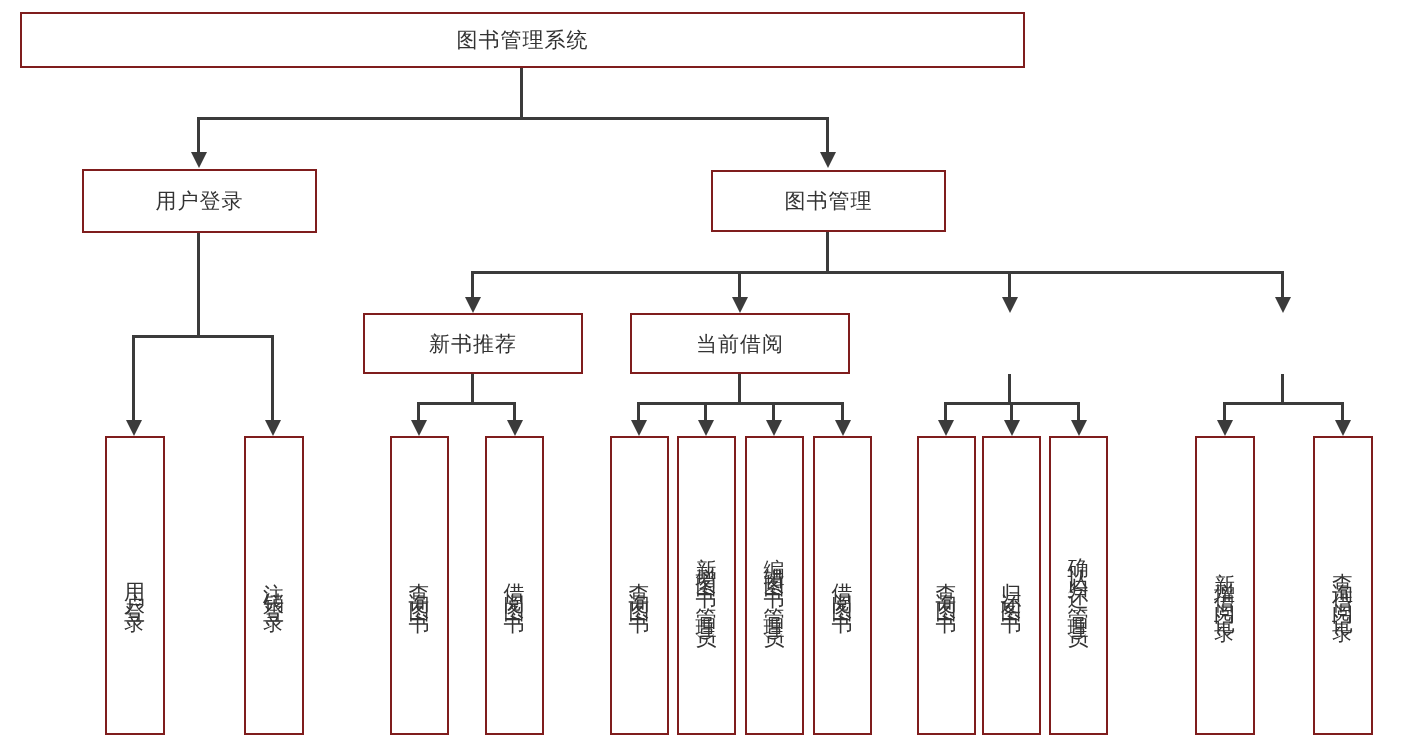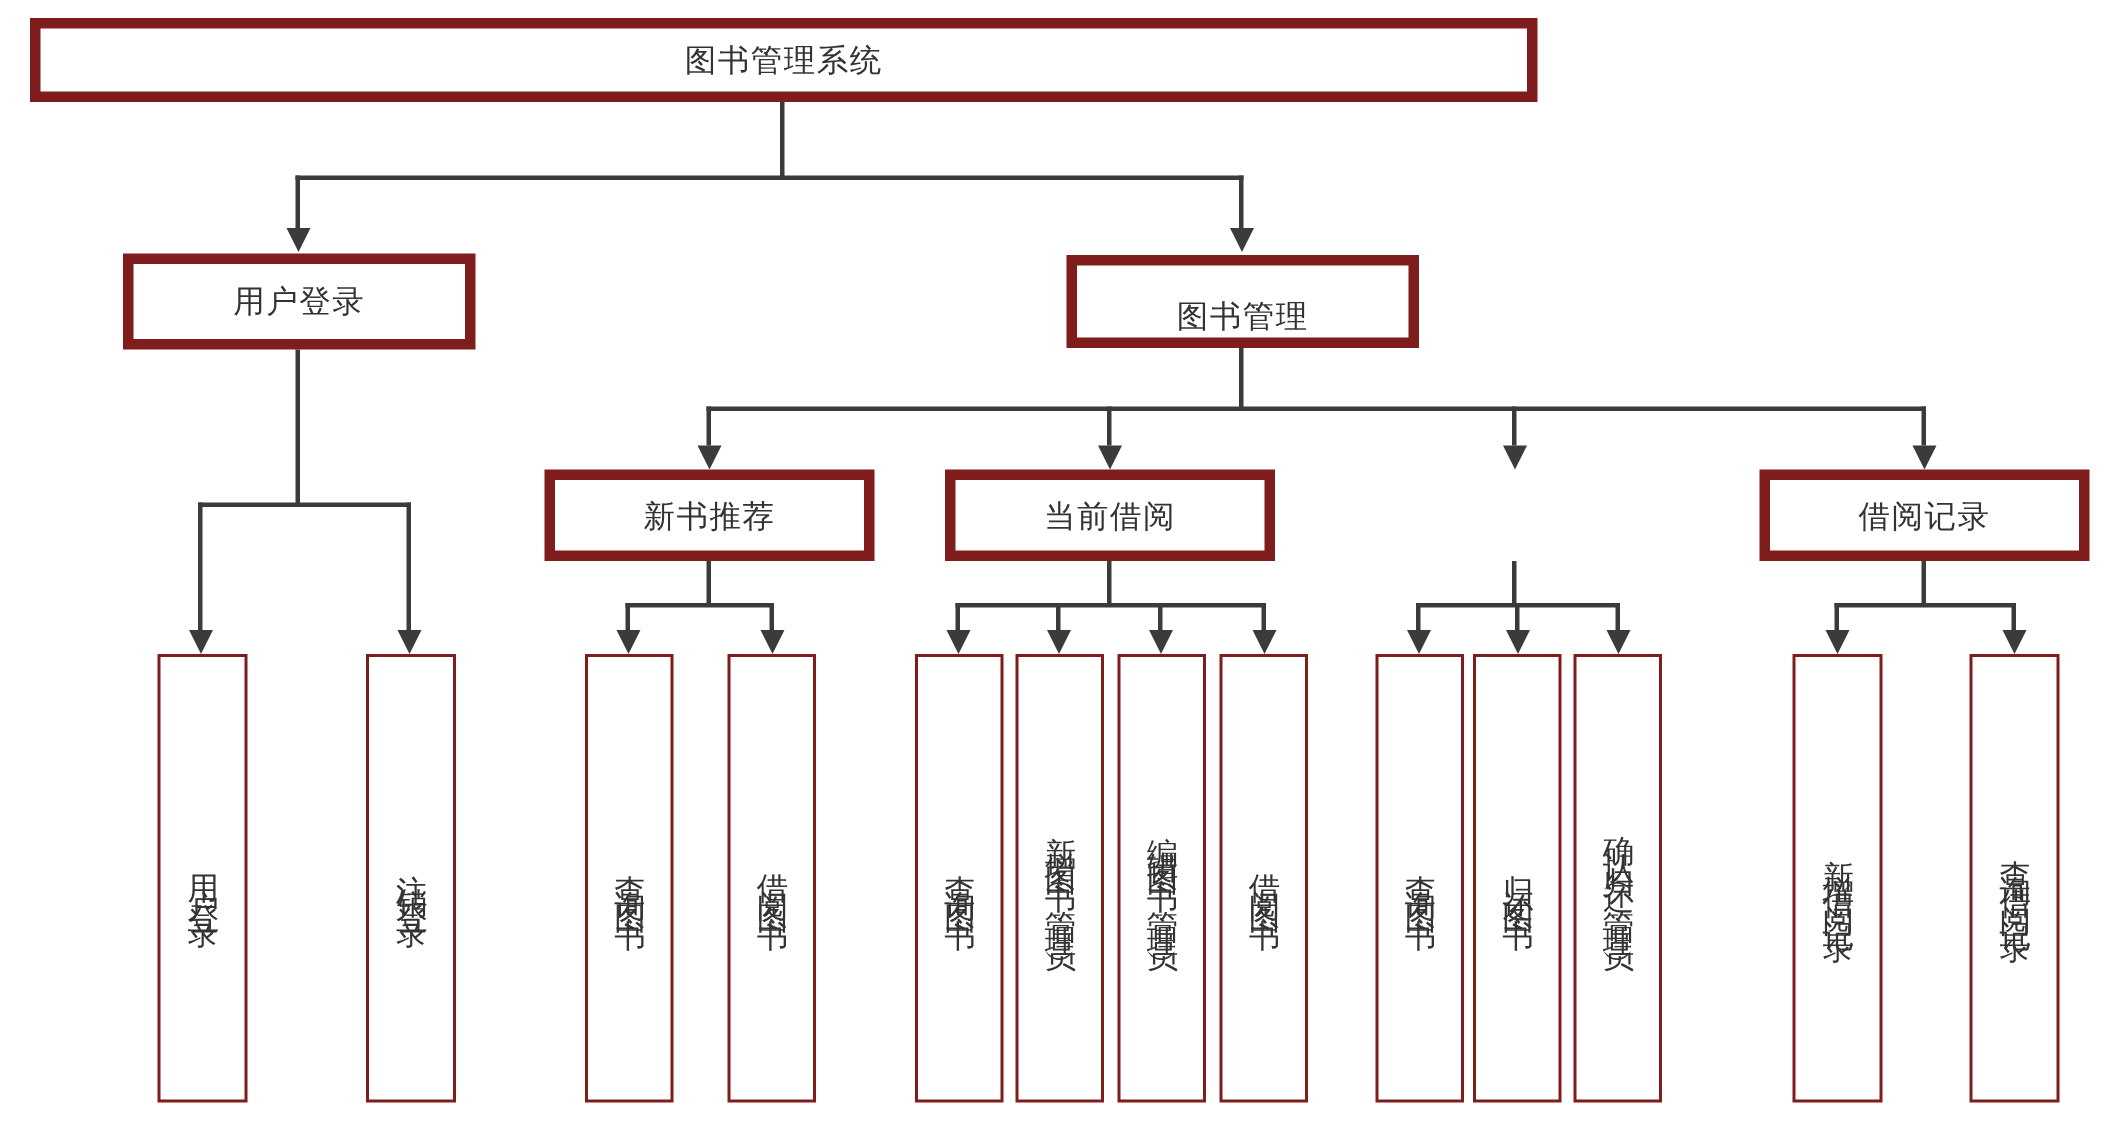--- a/index.html
+++ b/index.html
@@ -2,21 +2,21 @@
 <html><head>
 <meta charset="utf-8">
 <style>
   html,body{margin:0;padding:0;background:#ffffff;}
   #stage{
     position:relative;width:1405px;height:747px;background:#ffffff;overflow:hidden;
     font-family:"Liberation Sans",sans-serif;color:#333333;
   }
   
   .node{
-    position:absolute;background:#ffffff;border:7px solid #7f1d1d;box-sizing:border-box;
+    position:absolute;background:#ffffff;border:2px solid #7f1d1d;box-sizing:border-box;
     display:flex;align-items:center;justify-content:center;
     font-size:21px;color:#333333;letter-spacing:1px;white-space:nowrap;
   }
   .leaf{border-width:2px;}
   .leaf .vtext{
     writing-mode:vertical-rl;text-orientation:mixed;
     letter-spacing:10px;line-height:1;font-size:21px;white-space:nowrap;
   }
   
   .vl{position:absolute;width:3px;background:#3b3b3b;}
@@ -44,21 +44,21 @@
     <div class="hl" style="left:197px;top:117px;width:632px;"></div>
     <div class="vl" style="left:197px;top:117px;height:36px;"></div>
     <div class="ah" style="left:191px;top:152px;"></div>
     <div class="vl" style="left:826px;top:117px;height:36px;"></div>
     <div class="ah" style="left:820px;top:152px;"></div>
   </div>
 
   <div class="node" style="left:82px;top:169px;width:235px;height:64px;">
     <span>用户登录</span>
   </div>
-  <div class="node" style="left:711px;top:170px;width:235px;height:62px;align-items:flex-end;">
+  <div class="node" style="left:711px;top:170px;width:235px;height:62px;">
     <span>图书管理</span>
   </div>
 
   <div>
     <div class="vl" style="left:197px;top:233px;height:104px;"></div>
     <div class="hl" style="left:132px;top:335px;width:142px;"></div>
     <div class="vl" style="left:132px;top:335px;height:85px;"></div>
     <div class="ah" style="left:126px;top:420px;"></div>
     <div class="vl" style="left:271px;top:335px;height:85px;"></div>
     <div class="ah" style="left:265px;top:420px;"></div>
@@ -75,23 +75,20 @@
     <div class="ah" style="left:1002px;top:297px;"></div>
     <div class="vl" style="left:1281px;top:271px;height:26px;"></div>
     <div class="ah" style="left:1275px;top:297px;"></div>
   </div>
 
   <div class="node" style="left:363px;top:313px;width:220px;height:61px;">
     <span>新书推荐</span>
   </div>
   <div class="node" style="left:630px;top:313px;width:220px;height:61px;">
     <span>当前借阅</span>
-  </div>
-  <div class="node" style="left:1173px;top:313px;width:220px;height:61px;">
-    <span>借阅记录</span>
   </div>
 
   <div>
     <div class="vl" style="left:471px;top:374px;height:30px;"></div>
     <div class="hl" style="left:417px;top:402px;width:99px;"></div>
     <div class="vl" style="left:417px;top:402px;height:20px;"></div>
     <div class="ah" style="left:411px;top:420px;"></div>
     <div class="vl" style="left:513px;top:402px;height:20px;"></div>
     <div class="ah" style="left:507px;top:420px;"></div>
   </div>

